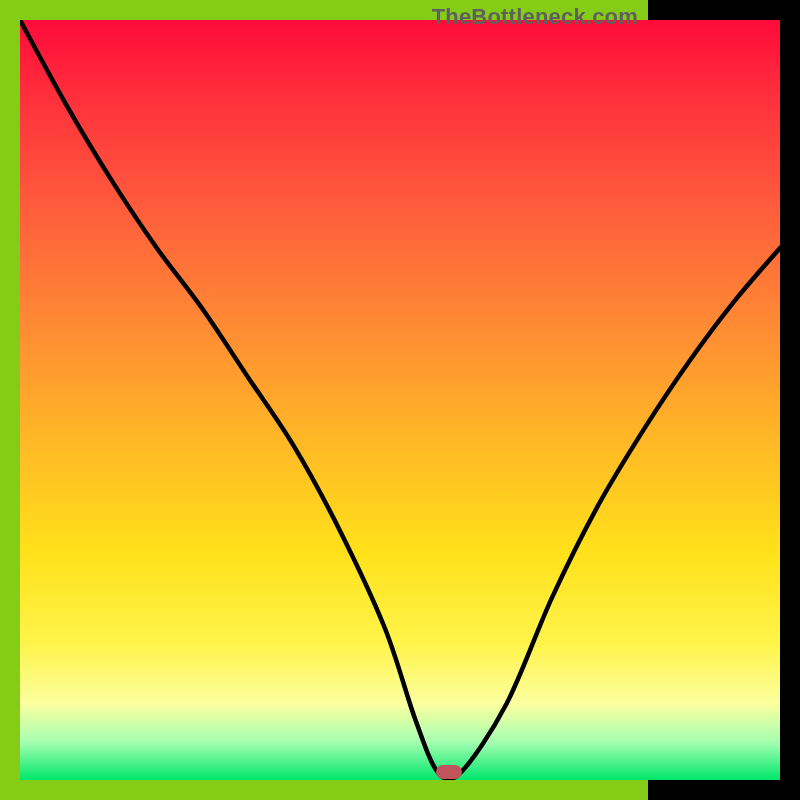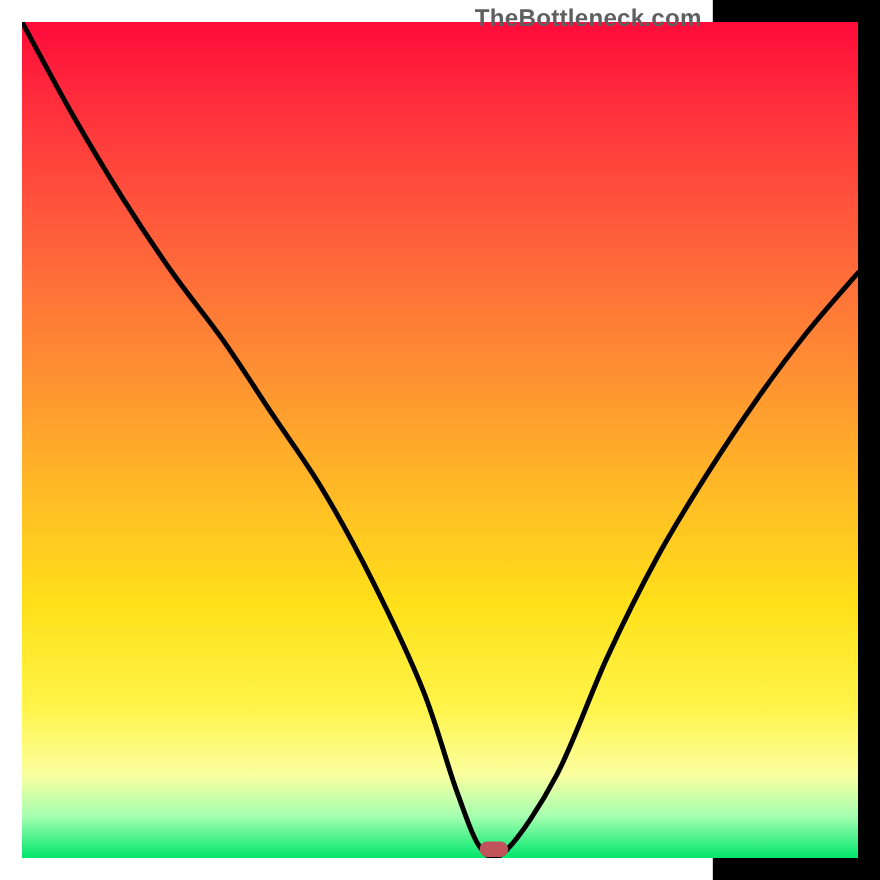--- a/index.html
+++ b/index.html
@@ -8,21 +8,21 @@
     width: 800px;
     height: 800px;
     background: #000;
     overflow: hidden;
     font-family: Arial, Helvetica, sans-serif;
   }
   .frame {
     position: relative;
     width: 648px;
     height: 800px;
-    background: #ffffff;
+    background: #84cc16;
   }
   .watermark {
     position: absolute;
     top: 4px;
     right: 10px;
     color: #5f5f5f;
     font-size: 22px;
     font-weight: 600;
     letter-spacing: 0.2px;
     z-index: 10;

